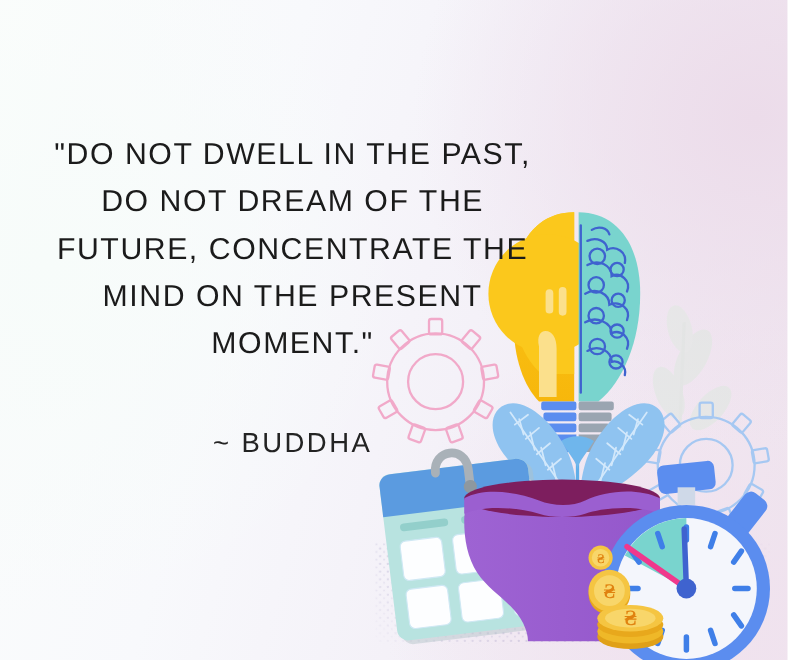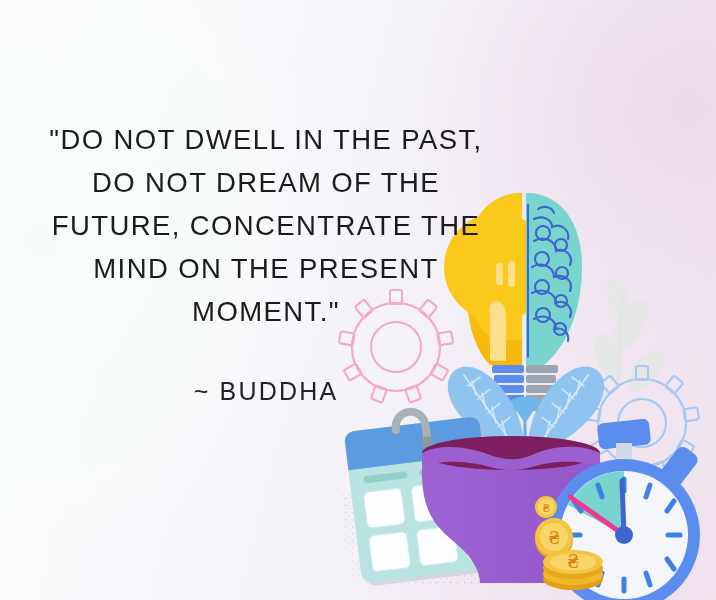--- a/index.html
+++ b/index.html
@@ -37,21 +37,21 @@
     font-family: "Liberation Sans", sans-serif;
     font-weight: 300;
     font-size: 27.5px;
     line-height: 43px;
     letter-spacing: 1.4px;
     color: #1b1b1b;
     text-transform: uppercase;
     white-space: pre-line;
   }
   .quote-author {
-    margin: 0;
+    margin: 12px;
     padding-top: 44px;
     font-family: "Liberation Sans", sans-serif;
     font-weight: 300;
     font-size: 25px;
     letter-spacing: 2.2px;
     color: #232323;
     text-transform: uppercase;
   }
 
   

